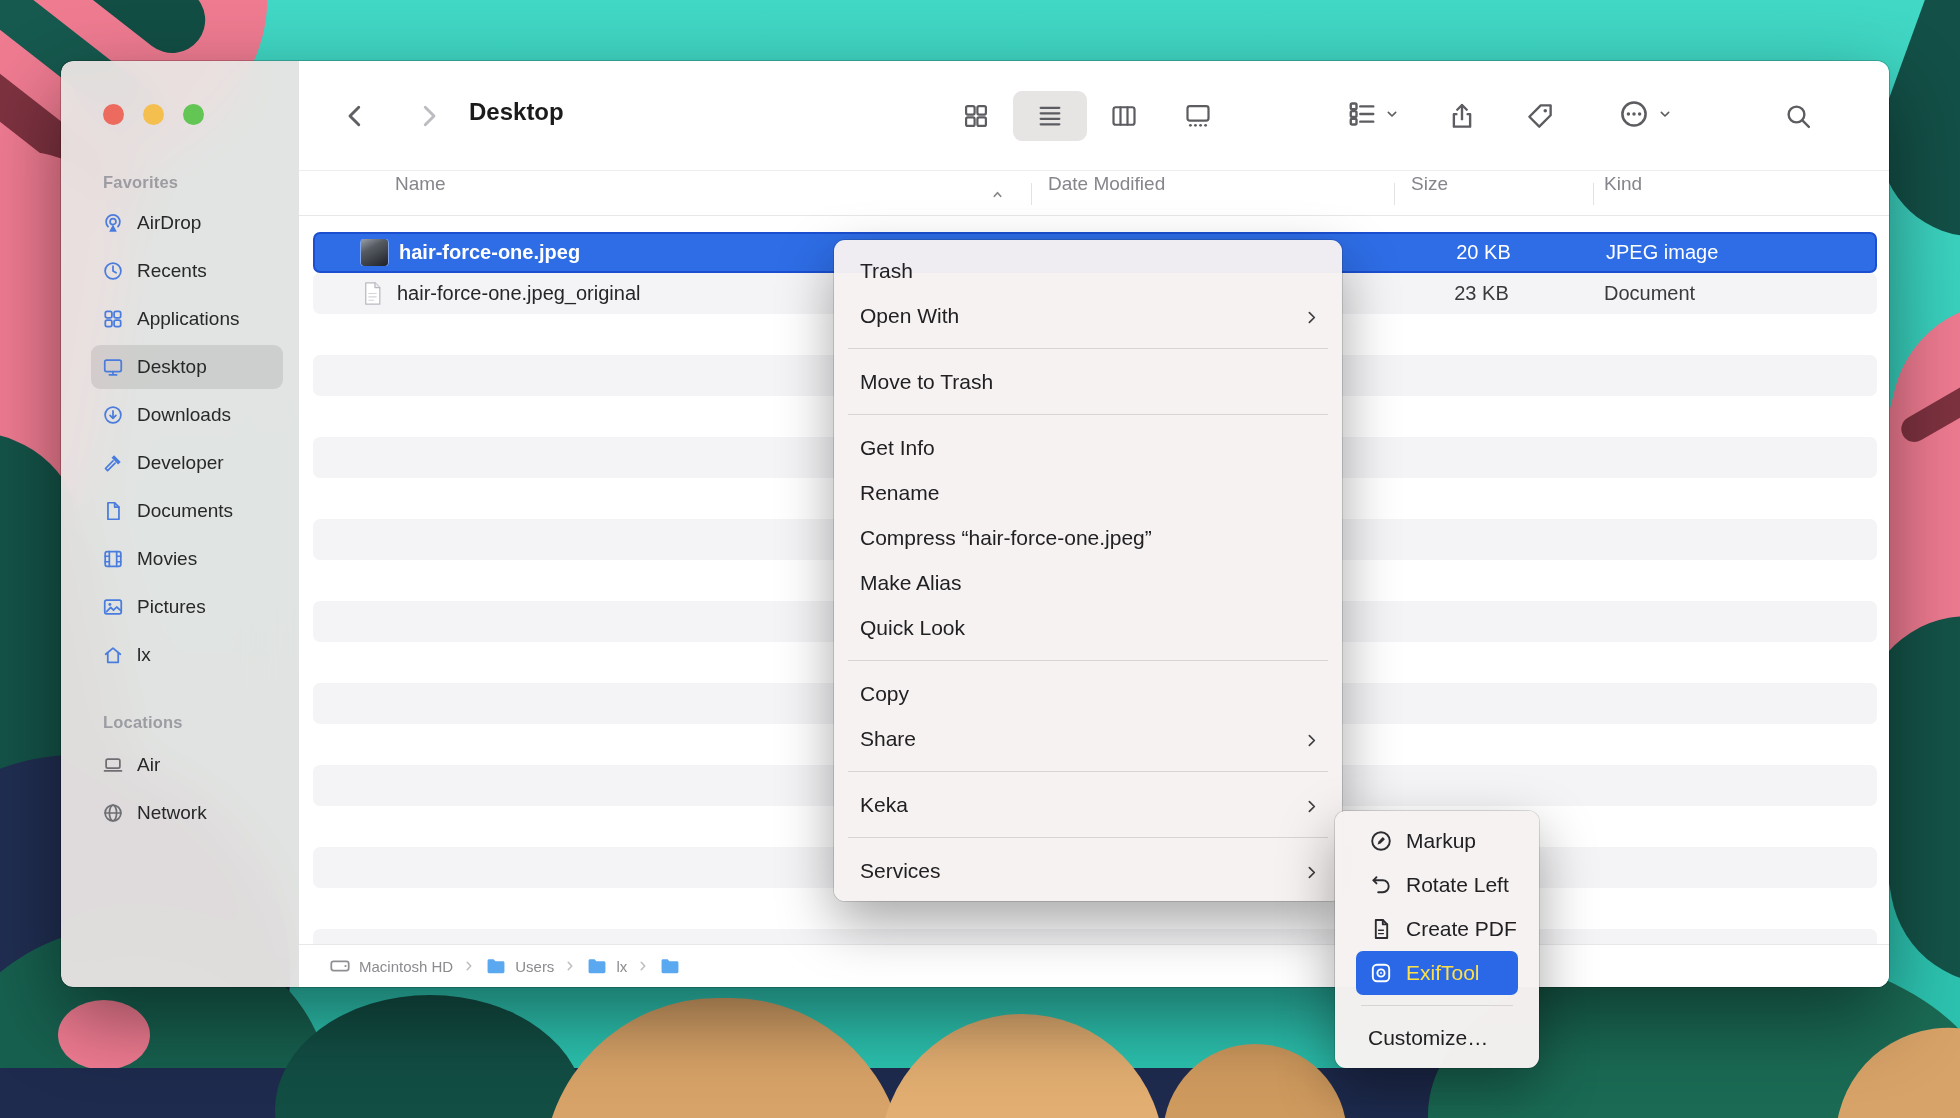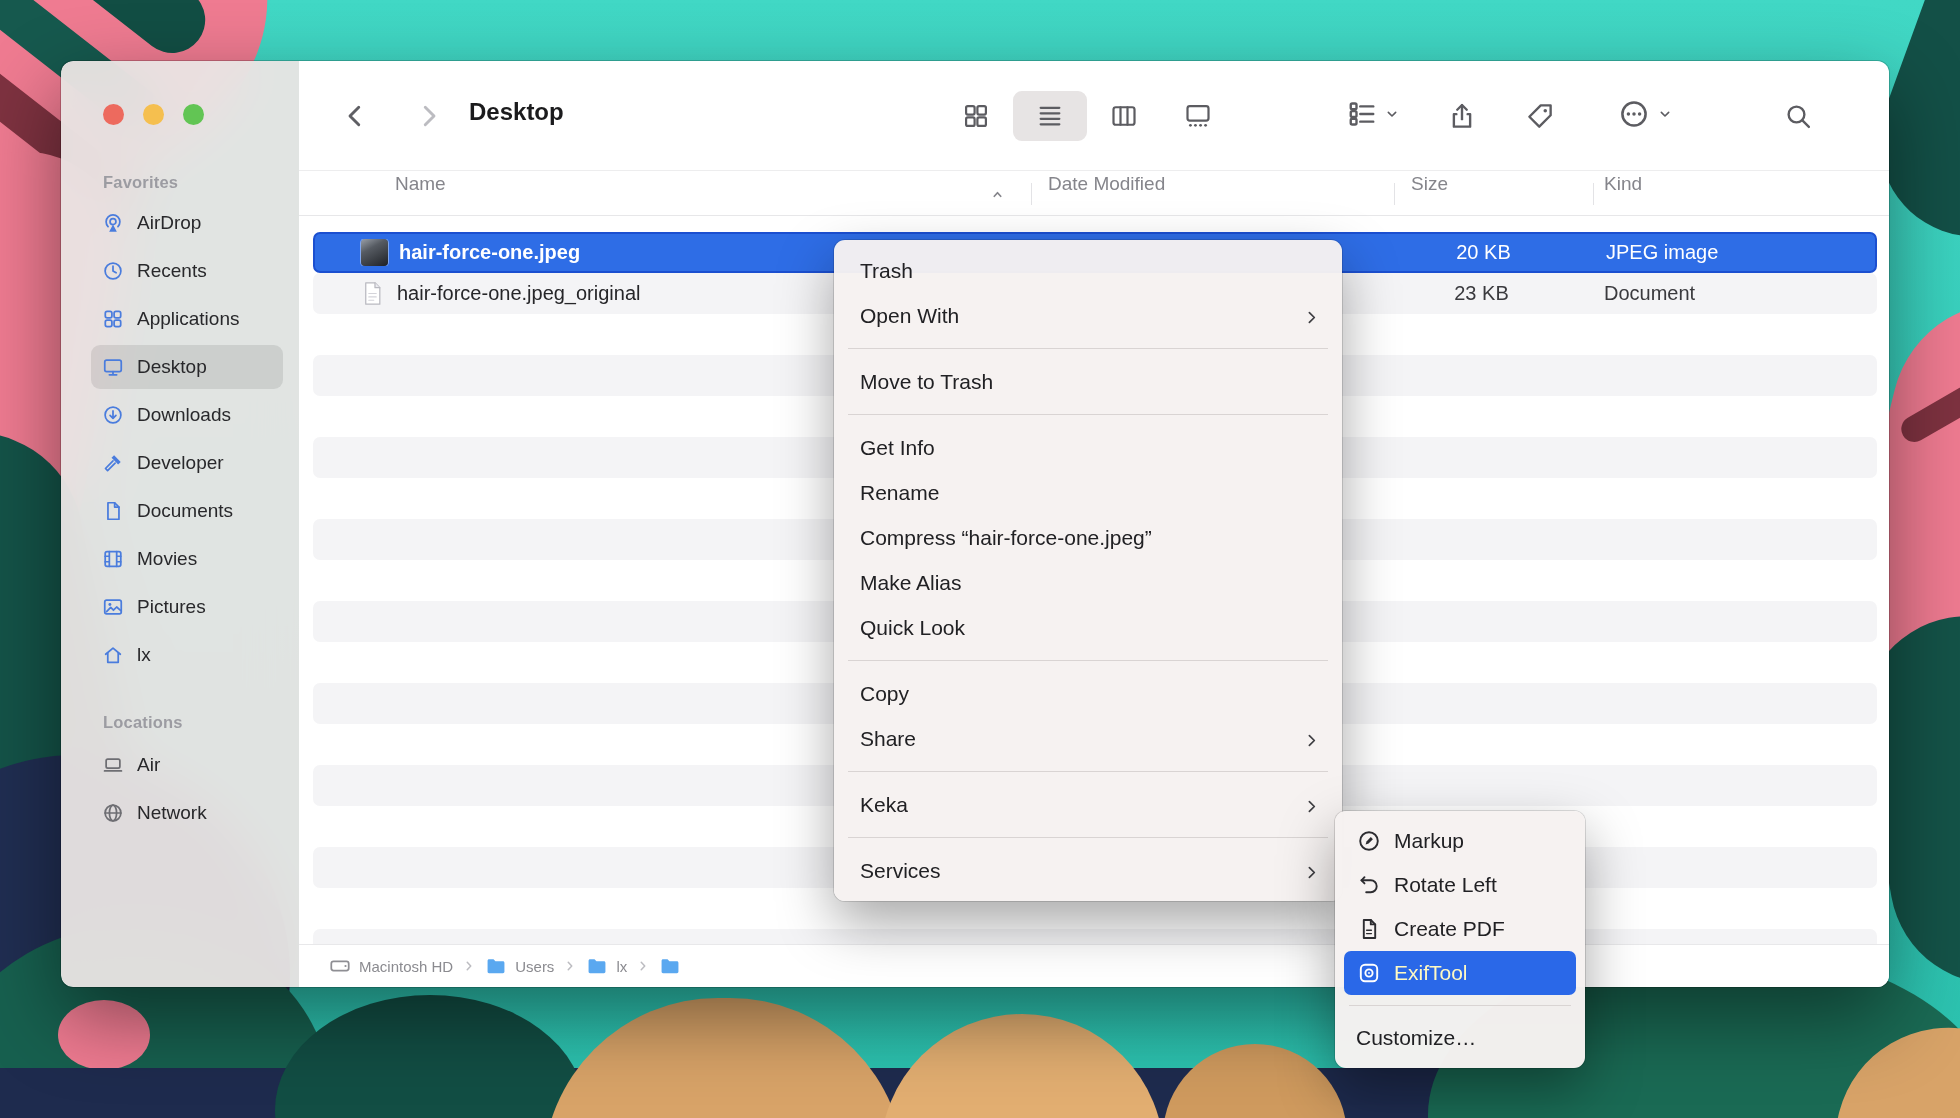--- a/index.html
+++ b/index.html
@@ -75,26 +75,26 @@
   .context-menu{position:absolute;left:834px;top:240px;width:508px;border-radius:11px;
     background:rgba(246,242,241,.97);box-shadow:0 22px 55px rgba(0,0,0,.35),0 0 0 1px rgba(0,0,0,.13);
     padding:8px 0;z-index:10}
   .menu-item{height:45px;display:flex;align-items:center;margin:0 10px;padding:0 16px;border-radius:7px;
     font-size:21px;color:#212124;position:relative;white-space:nowrap}
   .menu-item.highlighted{background:rgba(0,0,0,.095)}
   .menu-item .chev{position:absolute;right:12px;width:17px;height:17px;color:#3e3e42}
   .menu-sep{height:1px;background:#d9d4d3;margin:10px 14px}
 
   
-  .submenu{position:absolute;left:1335px;top:811px;width:250px;border-radius:11px;
+  .submenu{position:absolute;left:1335px;top:811px;width:204px;border-radius:11px;
     background:rgba(246,242,241,.98);box-shadow:0 22px 55px rgba(0,0,0,.35),0 0 0 1px rgba(0,0,0,.13);
-    padding:8px 0;z-index:11}
+    padding:8px 12px;z-index:11}
   .sub-item{height:44px;display:flex;align-items:center;gap:12px;margin:0 9px;padding:0 12px;
     border-radius:7px;font-size:21px;color:#212124;white-space:nowrap}
-  .sub-item.selected{background:#2a68e8;color:#fef9c3}
+  .sub-item.selected{background:#2a68e8;color:#fde047}
   .sub-icon{width:26px;height:26px;flex:none;color:#2c2c30;display:flex;align-items:center;justify-content:center}
   .sub-icon svg{width:24px;height:24px}
   .sub-item.selected .sub-icon{color:#fff}
 
   svg{stroke:currentColor;fill:none;stroke-width:1.9;stroke-linecap:round;stroke-linejoin:round}
   svg .fill{fill:currentColor;stroke:none}
 </style>
 </head>
 <body>
 

